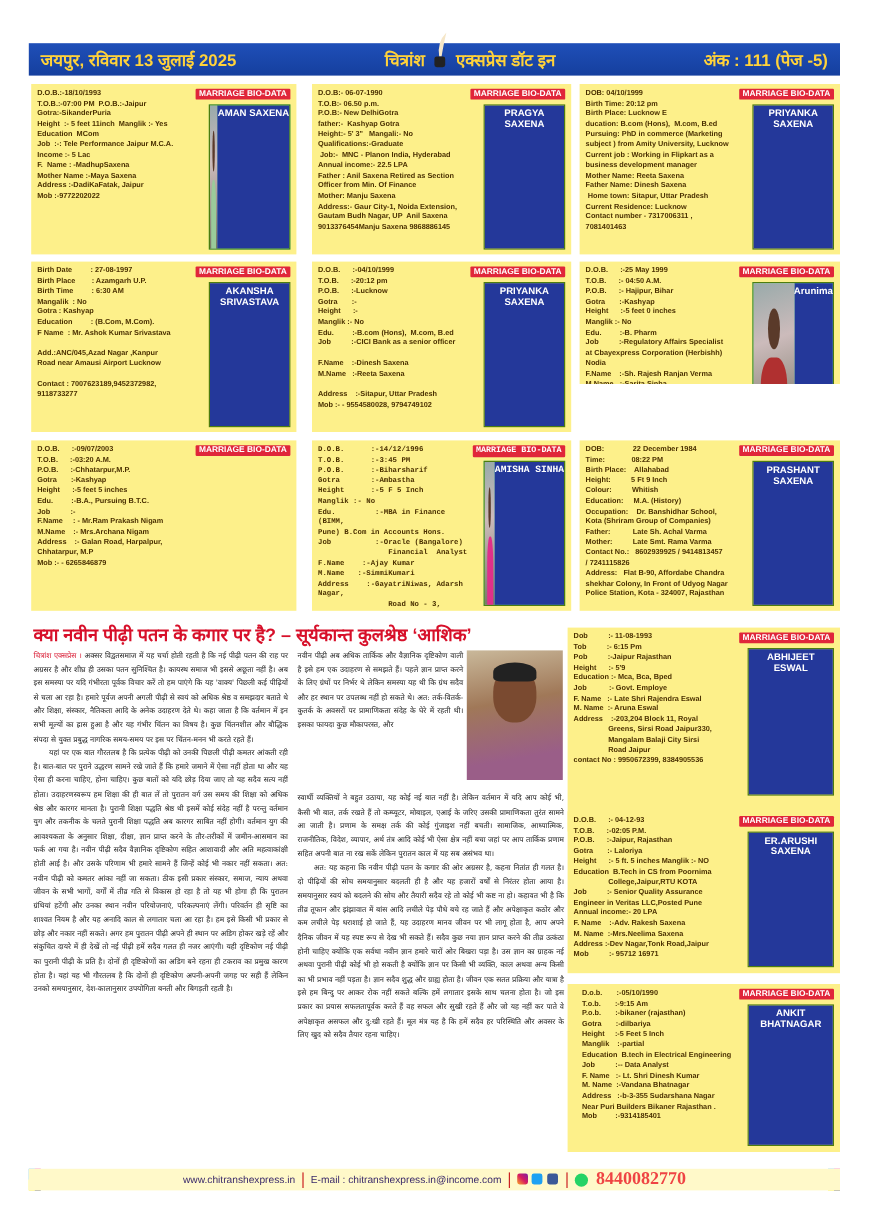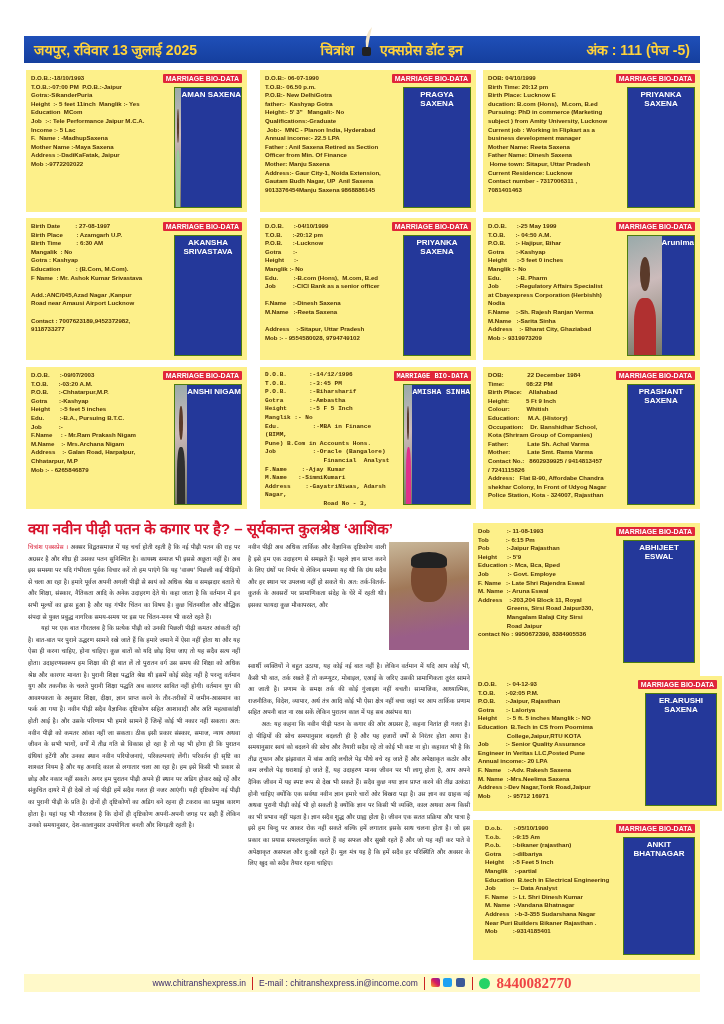--- a/index.html
+++ b/index.html
@@ -154,21 +154,21 @@
 Mob :- - 9554580028, 9794749102</div>
   <div class="badge">MARRIAGE BIO-DATA</div>
   <div class="photo" style="width:68px;height:121px">
     <div class="img">
           <div class="head"></div>
           <div class="body" style="background:#e0405a"></div>
         </div>
     <div class="name">PRIYANKA SAXENA</div>
   </div>
     </div>
-    <div class="card" style="left: 483px; top: 218px; width: 217px; height: 142px;">
+    <div class="card" style="left: 483px; top: 218px; width: 217px; height: 102px;">
       <div class="info">D.O.B.      :-25 May 1999
 T.O.B.      :- 04:50 A.M.
 P.O.B.      :- Hajipur, Bihar
 Gotra       :-Kashyap
 Height      :-5 feet 0 inches
 Manglik :- No
 Edu.         :-B. Pharm
 Job          :-Regulatory Affairs Specialist
 at Cbayexpress Corporation (Herbishh)
 Nodia
@@ -192,27 +192,20 @@
 Gotra       :-Kashyap
 Height      :-5 feet 5 inches
 Edu.         :-B.A., Pursuing B.T.C.
 Job          :-
 F.Name     : - Mr.Ram Prakash Nigam
 M.Name    :- Mrs.Archana Nigam
 Address    :- Galan Road, Harpalpur,
 Chhatarpur, M.P
 Mob :- - 6265846879</div>
   <div class="badge">MARRIAGE BIO-DATA</div>
-  <div class="photo" style="width:68px;height:121px">
-    <div class="img">
-          <div class="head"></div>
-          <div class="body" style="background:#303030"></div>
-        </div>
-    <div class="name">ANSHI NIGAM</div>
-  </div>
     </div>
     <div class="card" style="left: 260px; top: 367px; width: 216px; height: 142px; font-family: Liberation Mono, monospace;">
       <div class="info">D.O.B.      :-14/12/1996
 T.O.B.      :-3:45 PM
 P.O.B.      :-Biharsharif
 Gotra       :-Ambastha
 Height      :-5 F 5 Inch
 Manglik :- No
 Edu.         :-MBA in Finance (BIMM,
 Pune) B.Com in Accounts Hons.
@@ -273,21 +266,21 @@
 contact No : 9950672399, 8384905536</div>
   <div class="badge">MARRIAGE BIO-DATA</div>
   <div class="photo" style="width:72px;height:123px">
     <div class="img">
           <div class="head"></div>
           <div class="body" style="background:#20304a"></div>
         </div>
     <div class="name">ABHIJEET ESWAL</div>
   </div>
     </div>
-    <div class="card" style="left: 473px; top: 676px; width: 249px; height: 135px;">
+    <div class="card" style="left: 473px; top: 676px; width: 227px; height: 135px;">
       <div class="info">D.O.B.      :- 04-12-93
 T.O.B.      :-02:05 P.M.
 P.O.B.      :-Jaipur, Rajasthan
 Gotra       :- Laloriya
 Height      :- 5 ft. 5 inches Manglik :- NO
 Education  B.Tech in CS from Poornima
                  College,Jaipur,RTU KOTA
 Job          :- Senior Quality Assurance
 Engineer in Veritas LLC,Posted Pune
 Annual income:- 20 LPA

